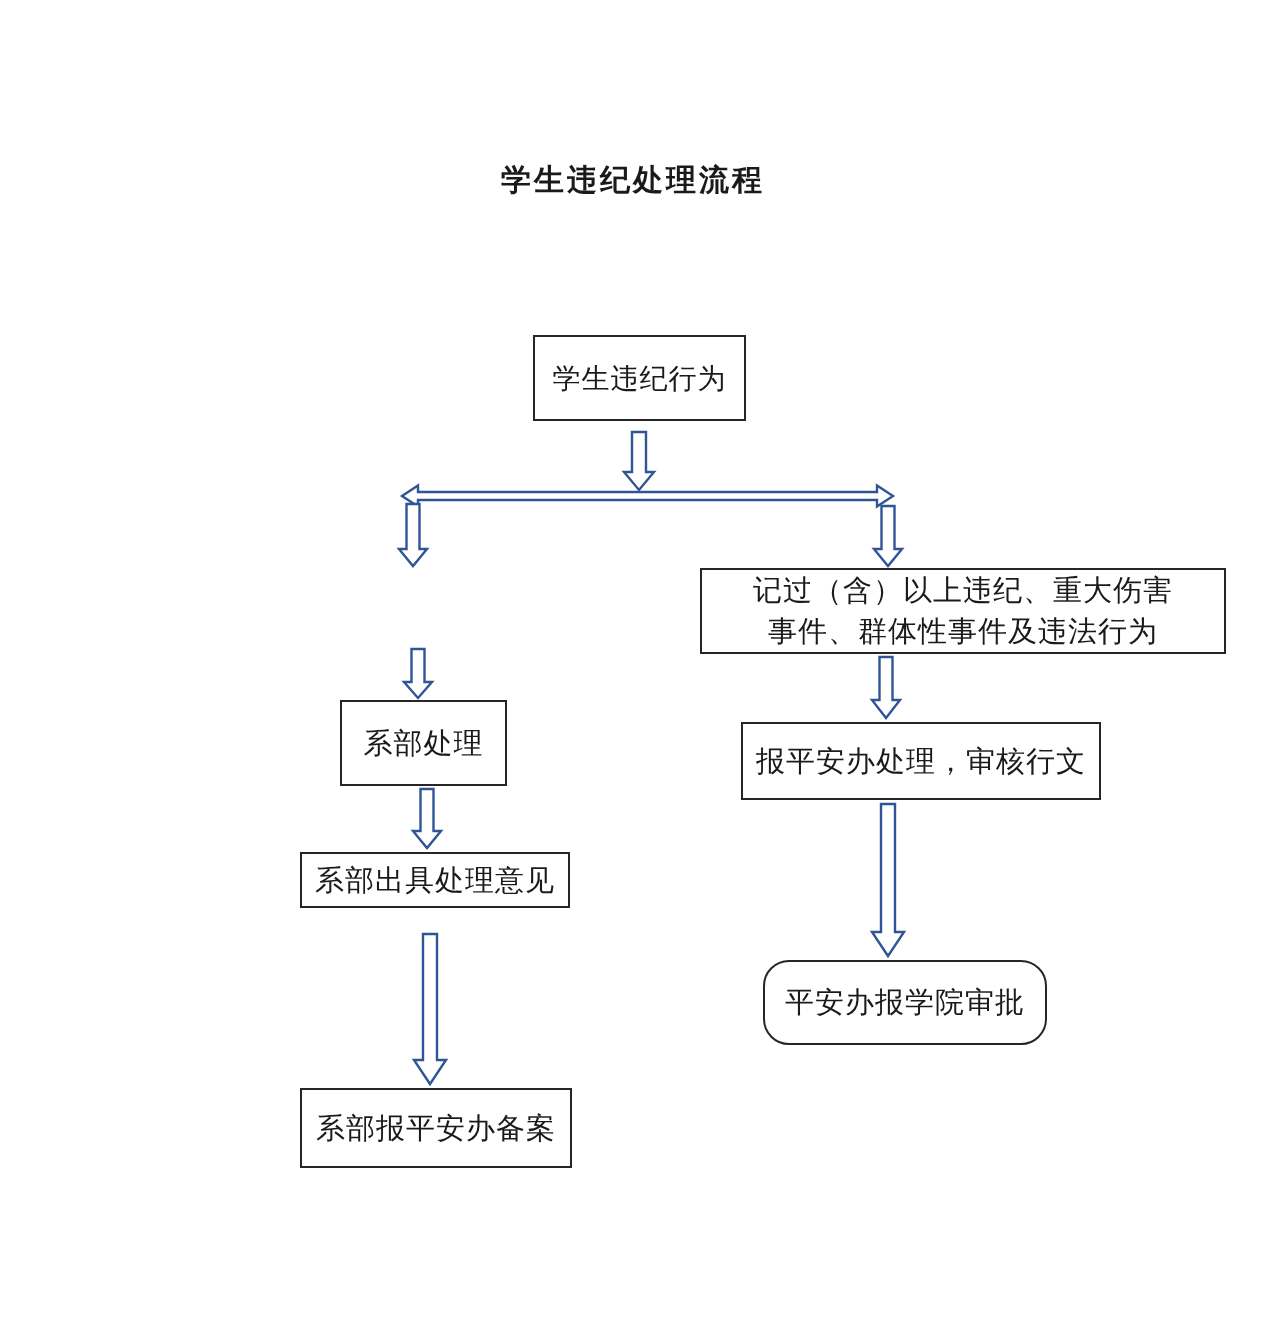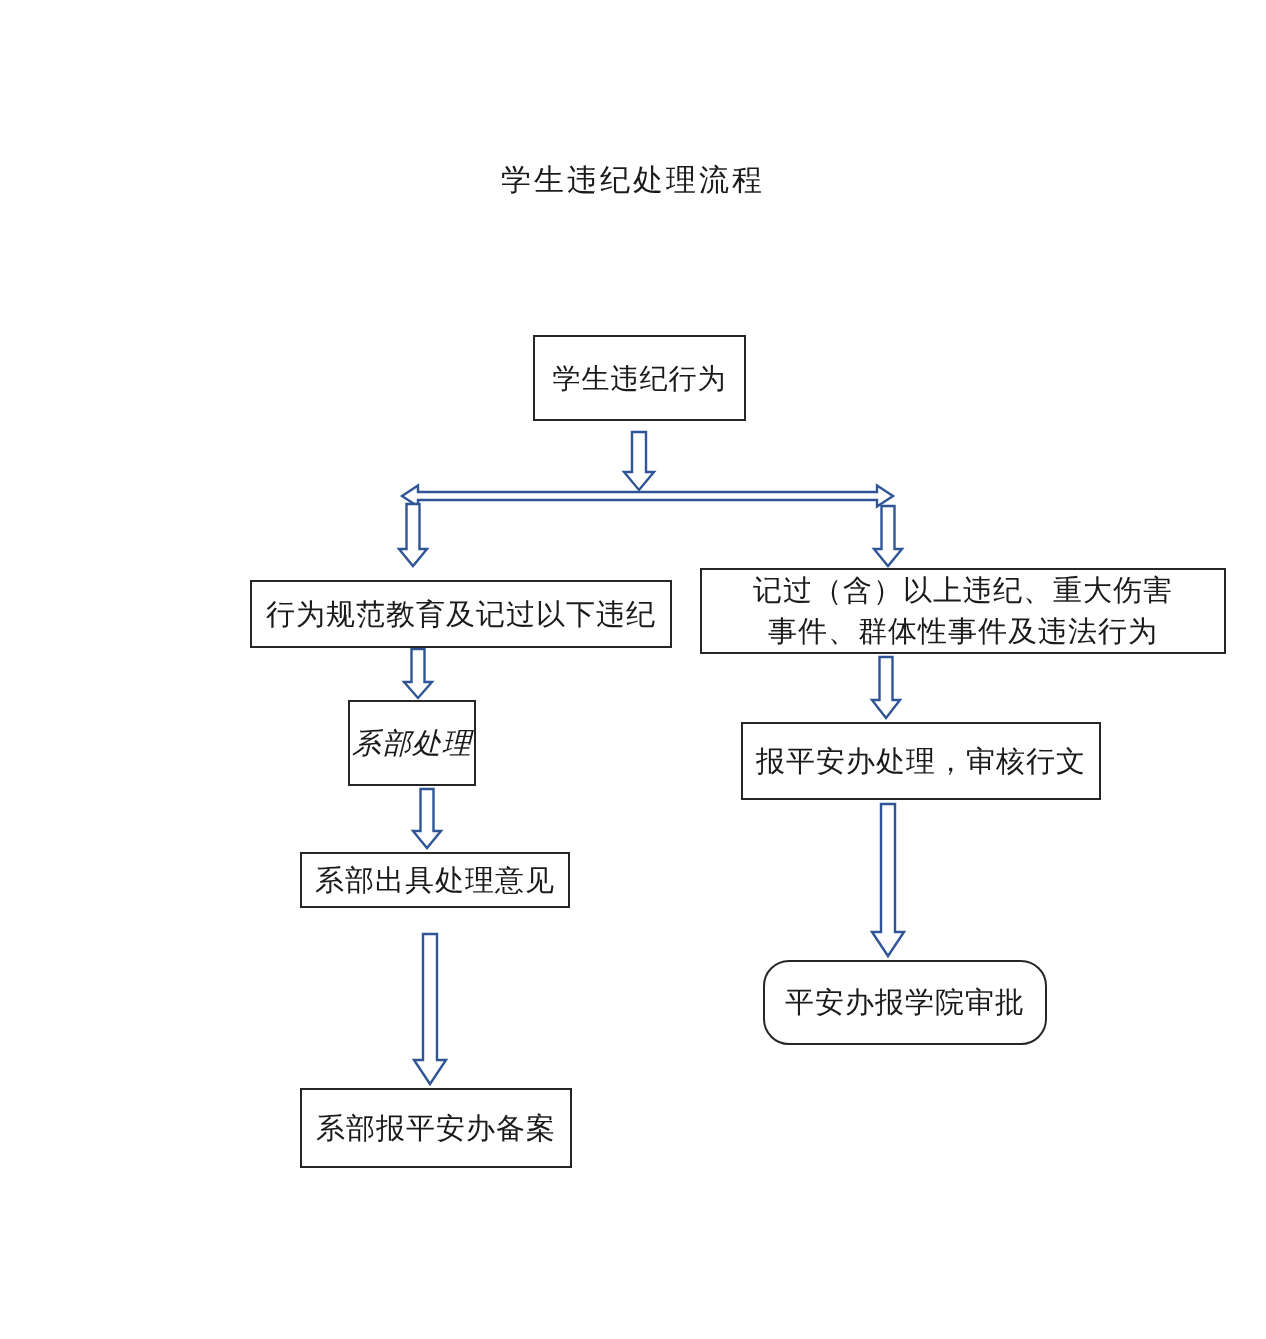--- a/index.html
+++ b/index.html
@@ -19,21 +19,21 @@
     font-family: "Liberation Serif", "DejaVu Serif", serif;
     color: var(--text-color);
   }
   .chart-title {
     position: absolute;
     left: 0;
     right: 0;
     top: 160px;
     text-align: center;
     font-family: "DejaVu Sans", "Liberation Sans", sans-serif;
-    font-weight: normal;
+    font-weight: bold;
     font-size: 30px;
     letter-spacing: 3px;
     color: var(--text-color);
   }
   .node {
     position: absolute;
     border: 2px solid var(--box-border);
     background: var(--bg);
     display: flex;
     align-items: center;
@@ -41,21 +41,21 @@
     text-align: center;
     font-size: 29px;
     letter-spacing: 1px;
     line-height: 41px;
     white-space: pre-line;
     color: var(--text-color);
   }
   .node-start         { left: 533px; top: 335px;  width: 213px; height: 86px; font-size: 28px; }
   .node-minor         { left: 250px; top: 580px;  width: 422px; height: 68px; }
   .node-major         { left: 700px; top: 568px;  width: 526px; height: 86px; }
-  .node-dept-handle   { left: 348px; top: 700px;  width: 128px; height: 86px; font-style: italic; }
+  .node-dept-handle   { left: 340px; top: 700px;  width: 167px; height: 86px; }
   .node-dept-opinion  { left: 300px; top: 852px;  width: 270px; height: 56px; }
   .node-dept-record   { left: 300px; top: 1088px; width: 272px; height: 80px; }
   .node-safety-handle { left: 741px; top: 722px;  width: 360px; height: 78px; }
   .node-college       { left: 763px; top: 960px;  width: 284px; height: 85px; border-radius: 26px; }
   svg.arrows {
     position: absolute;
     left: 0; top: 0;
     width: 1266px;
     height: 1339px;
     pointer-events: none;
@@ -81,21 +81,20 @@
       <path d="M 881.5 506 L 881.5 549 L 874 549 L 888 566 L 902 549 L 894.5 549 L 894.5 506 Z"></path>
       <path d="M 411.5 649 L 411.5 682 L 404 682 L 418 698 L 432 682 L 424.5 682 L 424.5 649 Z"></path>
       <path d="M 420.5 789 L 420.5 831 L 413 831 L 427 848 L 441 831 L 433.5 831 L 433.5 789 Z"></path>
       <path d="M 423 934 L 423 1060 L 414 1060 L 430 1084 L 446 1060 L 437 1060 L 437 934 Z"></path>
       <path d="M 879.5 657 L 879.5 700 L 872 700 L 886 718 L 900 700 L 892.5 700 L 892.5 657 Z"></path>
       <path d="M 881 804 L 881 932 L 872 932 L 888 956 L 904 932 L 895 932 L 895 804 Z"></path>
     </svg>
 
   <div class="node node-start">学生违纪行为</div>
 
-  <div class="node node-minor">行为规范教育及记过以下违纪</div>
 
   <div class="node node-major">记过（含）以上违纪、重大伤害
 事件、群体性事件及违法行为</div>
 
   <div class="node node-dept-handle">系部处理</div>
 
   <div class="node node-dept-opinion">系部出具处理意见</div>
 
   <div class="node node-dept-record">系部报平安办备案</div>
 

